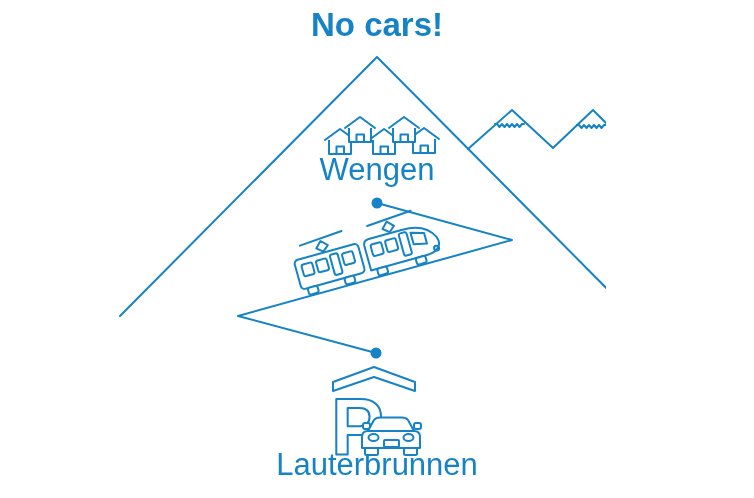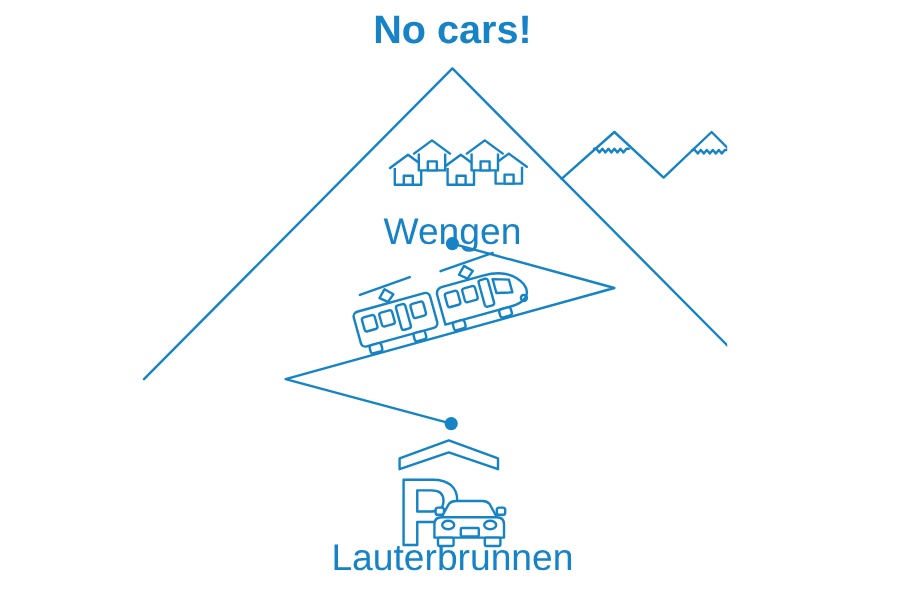--- a/index.html
+++ b/index.html
@@ -7,21 +7,21 @@
   .stage {
     position:relative; width:606px; height:498px;
     background:var(--bg); overflow:hidden;
     font-family:"Liberation Sans", sans-serif;
   }
   .label {
     position:absolute; color:var(--accent); white-space:nowrap;
     transform:translateX(-50%); left:377px; line-height:1.1;
   }
   .title { top:7px; font-size:33px; font-weight:bold; }
-  .station-top { top:176px; font-size:31px; }
+  .station-top { top:153px; font-size:31px; }
   .station-bottom { top:448px; font-size:31px; }
   svg.canvas { position:absolute; left:0; top:0; color:var(--accent); }
 </style>
 </head>
 <body>
 
 <div class="stage">
 
   <div class="label title">No cars!</div>
   <div class="label station-top">Wengen</div>

